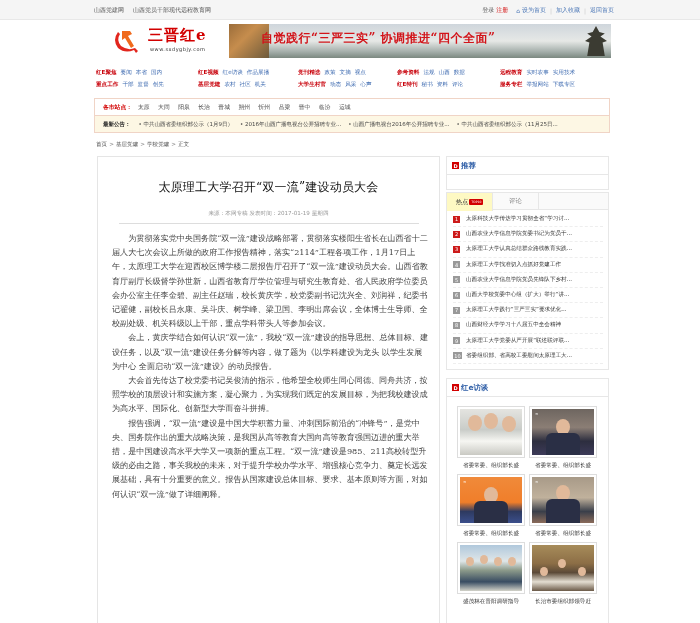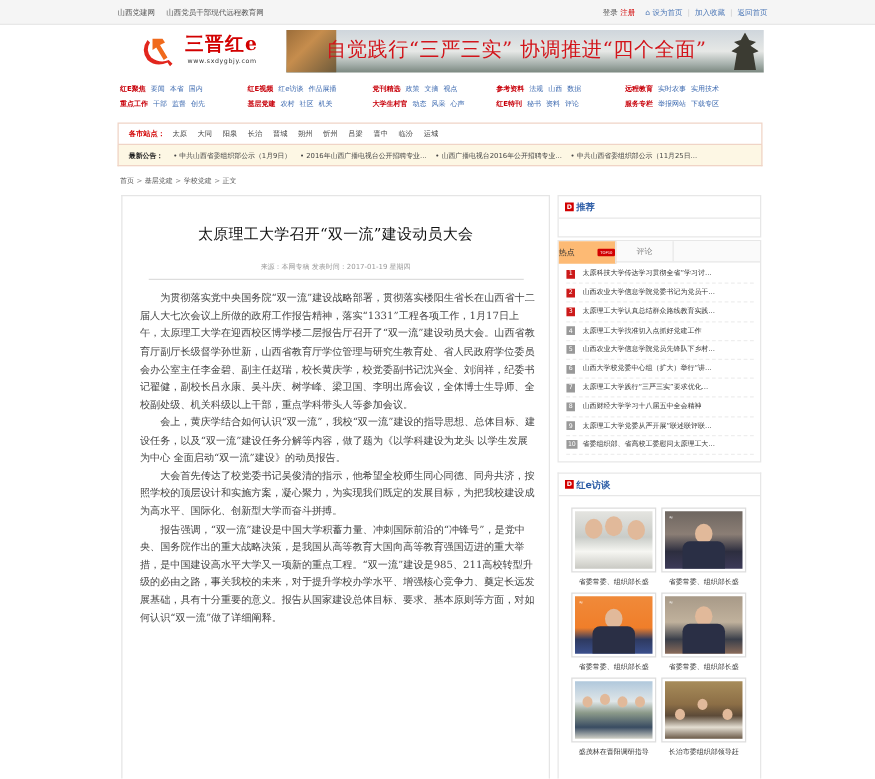--- a/index.html
+++ b/index.html
@@ -15,21 +15,21 @@
 .topbar .home-ico { color: #4a76b6; margin-right: 2px; }
 
 .header { position: absolute; top: 22px; left: 94px; width: 516px; height: 38px; }
 .logo { position: absolute; left: 16px; top: 4px; width: 120px; height: 32px; }
 .logo .sickle { position: absolute; left: 0; top: 0; width: 30px; height: 30px; }
 .logo .name { position: absolute; left: 38px; top: 0px; color: #d20000; font-size: 15px; font-weight: bold; font-family: "DejaVu Serif", serif; letter-spacing: 1px; }
 .logo .url { position: absolute; left: 40px; top: 20px; font-size: 5px; color: #333; letter-spacing: 0.5px; }
 .banner { position: absolute; left: 135px; top: 2px; width: 382px; height: 34px; background: linear-gradient(180deg, #cfd6dc 0%, #e6e8e6 50%, #a7b1ad 80%, #7b8880 100%); overflow: hidden; }
 .banner .mtn { position: absolute; left: 0; top: 0; width: 40px; height: 34px; background: linear-gradient(135deg, #9b6d3a 0%, #c68d4d 40%, #6d5a3b 100%); }
 .banner .tower { position: absolute; right: 4px; top: 2px; width: 22px; height: 30px; background: #3b3b32; clip-path: polygon(50% 0, 65% 20%, 90% 25%, 70% 35%, 100% 50%, 80% 55%, 90% 100%, 10% 100%, 20% 55%, 0 50%, 30% 35%, 10% 25%, 35% 20%); }
-.banner .slogan { position: absolute; left: 32px; top: 6px; font-size: 16px; font-weight: normal; color: #d2141a; white-space: nowrap; font-family: "DejaVu Serif", serif; letter-spacing: 0.5px; }
+.banner .slogan { position: absolute; left: 32px; top: 6px; font-size: 12px; font-weight: bold; color: #d2141a; white-space: nowrap; font-family: "DejaVu Serif", serif; letter-spacing: 0.5px; }
 
 .nav { position: absolute; top: 66px; left: 94px; width: 516px; height: 26px; }
 .nav-group { position: absolute; top: 0; font-size: 5.6px; line-height: 12px; }
 .nav-group .row { white-space: nowrap; }
 .nav-group .cat { color: #c8000a; font-weight: bold; margin-right: 4px; }
 .nav-group .sub { color: #3d6ab0; margin-right: 4px; }
 
 .sites { position: absolute; top: 98px; left: 94px; width: 516px; height: 18px; border: 1px solid #f0d4c6; background: #fff; display: flex; align-items: center; padding-left: 8px; font-size: 5.8px; }
 .sites .label { color: #d20000; font-weight: bold; margin-right: 6px; }
 .sites .city { color: #444; margin-right: 8.5px; }
@@ -49,21 +49,21 @@
 
 .side { position: absolute; left: 446px; width: 163px; }
 .panel { border: 1px solid #e7e7e7; background: #fff; }
 .panel-title { height: 18px; border-bottom: 1px solid #e7e7e7; display: flex; align-items: center; padding-left: 5px; font-size: 7.4px; font-weight: bold; color: #2e5ea7; }
 .panel-title .d-ico { width: 7px; height: 7px; background: #d20000; color: #fff; font-size: 5px; display: inline-flex; align-items: center; justify-content: center; margin-right: 2px; font-weight: bold; }
 .rec { top: 156px; height: 34px; }
 
 .hot { top: 192px; height: 178px; }
 .tabs { display: flex; height: 17px; border-bottom: 1px solid #e7e7e7; background: #fafafa; }
 .tab { width: 46px; display: flex; align-items: center; justify-content: center; font-size: 6.4px; color: #333; border-right: 1px solid #e7e7e7; }
-.tab.active { background: #fdba74; height: 18px; justify-content: space-between; }
+.tab.active { background: #fef9c3; height: 18px; }
 .tab .top10 { background: #d20000; color: #fff; font-size: 3px; padding: 1px 2px; margin-left: 1px; border-radius: 1px; }
 .tab.inactive { color: #888; }
 .hot-list { padding: 2px 5px 0 6px; }
 .hot-item { height: 15.2px; display: flex; align-items: center; border-bottom: 1px dashed #eee; font-size: 5.6px; color: #333; white-space: nowrap; overflow: hidden; }
 .hot-item .num { width: 7px; height: 7px; font-size: 5px; display: inline-flex; align-items: center; justify-content: center; color: #fff; background: #999; margin-right: 6px; flex: none; }
 .hot-item .num.red { background: #cc1a1a; }
 .hot-item .num.wide { width: 9px; margin-right: 4px; }
 
 .pics { top: 378px; height: 245px; border-bottom: none; }
 .pic-grid { padding: 9px 0 0 10px; display: grid; grid-template-columns: 68px 68px; column-gap: 4px; row-gap: 0; }
@@ -167,21 +167,21 @@
 
 <div class="breadcrumb">
   <span>首页</span><span class="sep">&gt;</span><span>基层党建</span><span class="sep">&gt;</span><span>学校党建</span><span class="sep">&gt;</span><span>正文</span>
 </div>
 
 <div class="article">
   <h1>太原理工大学召开“双一流”建设动员大会</h1>
   <div class="meta">来源：本网专稿 发表时间：2017-01-19 星期四</div>
   <div class="meta-line"></div>
   <div class="body">
-    <p>为贯彻落实党中央国务院“双一流”建设战略部署，贯彻落实楼阳生省长在山西省十二届人大七次会议上所做的政府工作报告精神，落实“1331”工程各项工作，1月17日上午，太原理工大学在迎西校区博学楼二层报告厅召开了“双一流”建设动员大会。山西省教育厅副厅长级督学孙世新，山西省教育厅学位管理与研究生教育处、省人民政府学位委员会办公室主任李金碧、副主任赵瑞，校长黄庆学，校党委副书记沈兴全、刘润祥，纪委书记翟健，副校长吕永康、吴斗庆、树学峰、梁卫国、李明出席会议，全体博士生导师、全校副处级、机关科级以上干部，重点学科带头人等参加会议。</p>
+    <p>为贯彻落实党中央国务院“双一流”建设战略部署，贯彻落实楼阳生省长在山西省十二届人大七次会议上所做的政府工作报告精神，落实“2114”工程各项工作，1月17日上午，太原理工大学在迎西校区博学楼二层报告厅召开了“双一流”建设动员大会。山西省教育厅副厅长级督学孙世新，山西省教育厅学位管理与研究生教育处、省人民政府学位委员会办公室主任李金碧、副主任赵瑞，校长黄庆学，校党委副书记沈兴全、刘润祥，纪委书记翟健，副校长吕永康、吴斗庆、树学峰、梁卫国、李明出席会议，全体博士生导师、全校副处级、机关科级以上干部，重点学科带头人等参加会议。</p>
     <p>会上，黄庆学结合如何认识“双一流”，我校“双一流”建设的指导思想、总体目标、建设任务，以及“双一流”建设任务分解等内容，做了题为《以学科建设为龙头 以学生发展为中心 全面启动“双一流”建设》的动员报告。</p>
     <p>大会首先传达了校党委书记吴俊清的指示，他希望全校师生同心同德、同舟共济，按照学校的顶层设计和实施方案，凝心聚力，为实现我们既定的发展目标，为把我校建设成为高水平、国际化、创新型大学而奋斗拼搏。</p>
     <p>报告强调，“双一流”建设是中国大学积蓄力量、冲刺国际前沿的“冲锋号”，是党中央、国务院作出的重大战略决策，是我国从高等教育大国向高等教育强国迈进的重大举措，是中国建设高水平大学又一项新的重点工程。“双一流”建设是985、211高校转型升级的必由之路，事关我校的未来，对于提升学校办学水平、增强核心竞争力、奠定长远发展基础，具有十分重要的意义。报告从国家建设总体目标、要求、基本原则等方面，对如何认识“双一流”做了详细阐释。</p>
   </div>
 </div>
 
 <div class="side panel rec">
   <div class="panel-title">
     <span class="d-ico">D</span>
     <span>推荐</span>

